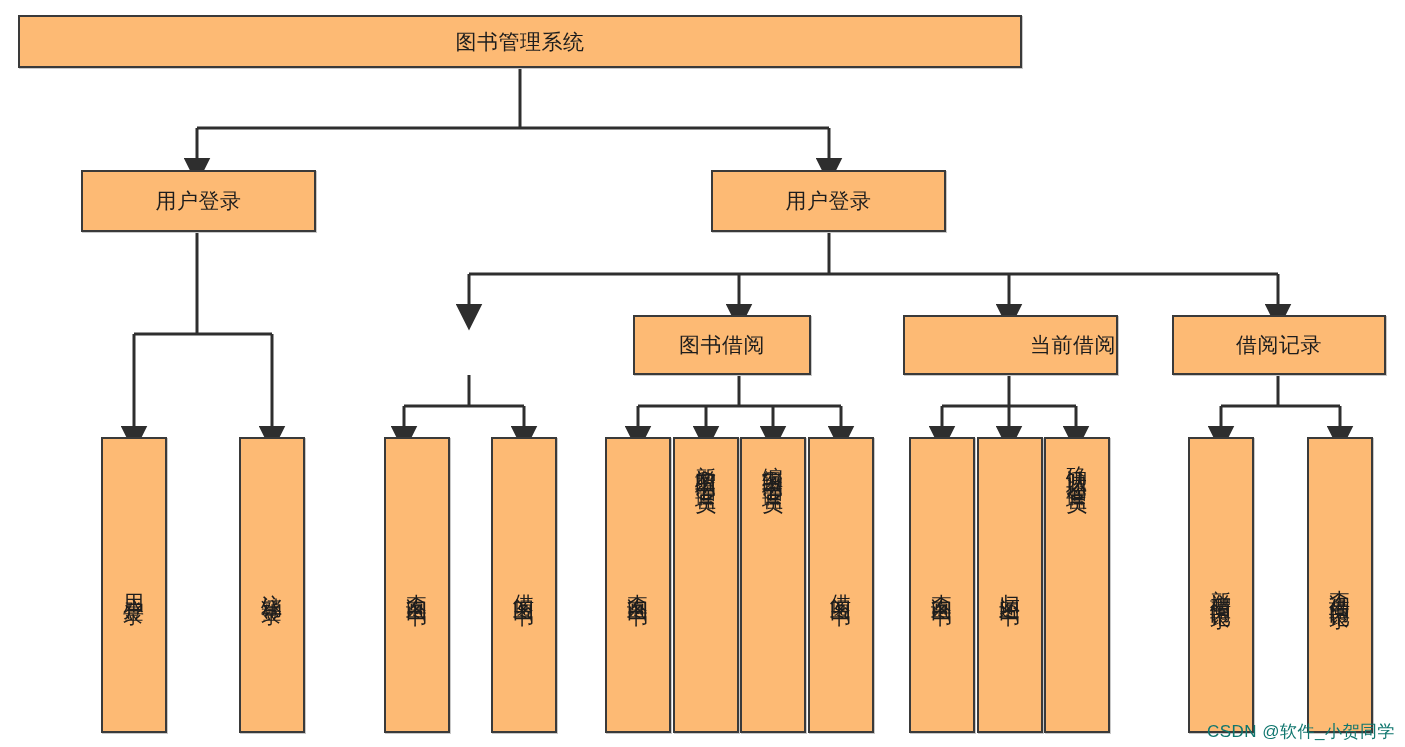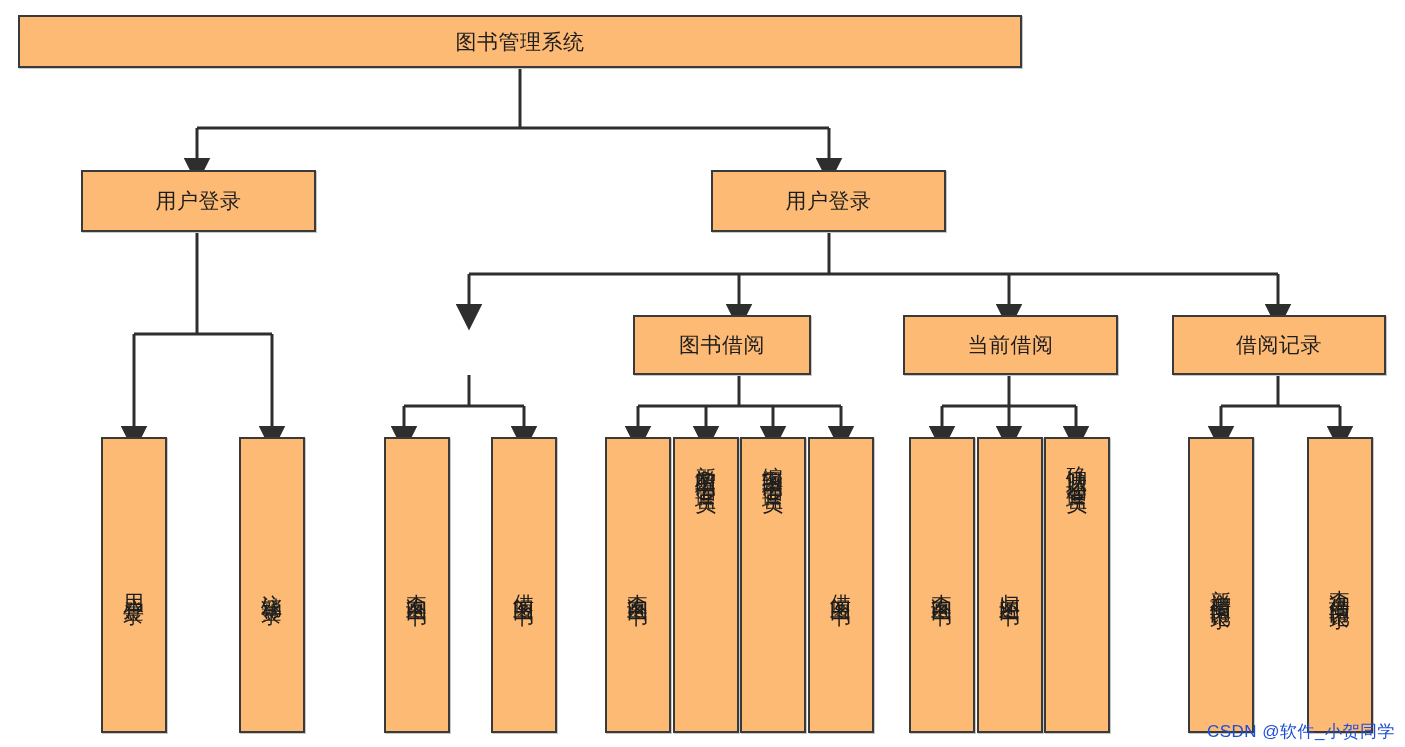--- a/index.html
+++ b/index.html
@@ -60,21 +60,21 @@
   }
   .leaf-box.center-mid {
     align-items: center;
     padding-top: 0;
   }
   .watermark {
     position: absolute;
     right: 10px;
     bottom: 4px;
     font-size: 17px;
-    color: #1d4ed8;
+    color: #0f766e;
     white-space: nowrap;
     letter-spacing: 0.5px;
   }
 </style>
 </head>
 <body>
 
 <div id="diagram-root">
 
   <svg class="canvas" viewBox="0 0 1405 747">
@@ -134,21 +134,21 @@
   <div class="node-box" style="left:81px; top:170px; width:235px; height:62px;">
     <span class="node-label-h">用户登录</span>
   </div>
   <div class="node-box" style="left:711px; top:170px; width:235px; height:62px;">
     <span class="node-label-h">用户登录</span>
   </div>
 
   <div class="node-box" style="left:633px; top:315px; width:178px; height:60px;">
     <span class="node-label-h">图书借阅</span>
   </div>
-  <div class="node-box" style="left:903px; top:315px; width:215px; height:60px;">
+  <div class="node-box" style="left:903px; top:315px; width:215px; height:60px;justify-content:flex-end;">
     <span class="node-label-h">当前借阅</span>
   </div>
   <div class="node-box" style="left:1172px; top:315px; width:214px; height:60px;align-items:center;">
     <span class="node-label-h">借阅记录</span>
   </div>
 
   <div class="node-box leaf-box center-mid" style="left:101px; top:437px; width:66px; height:296px;">
     <span class="node-label-v">用户登录</span>
   </div>
   <div class="node-box leaf-box center-mid" style="left:239px; top:437px; width:66px; height:296px;">

